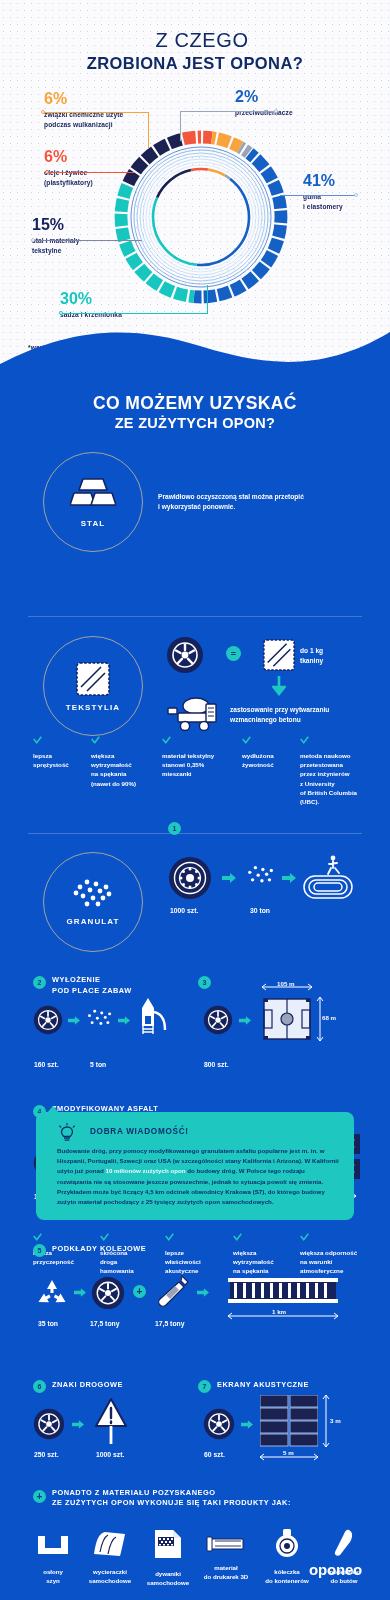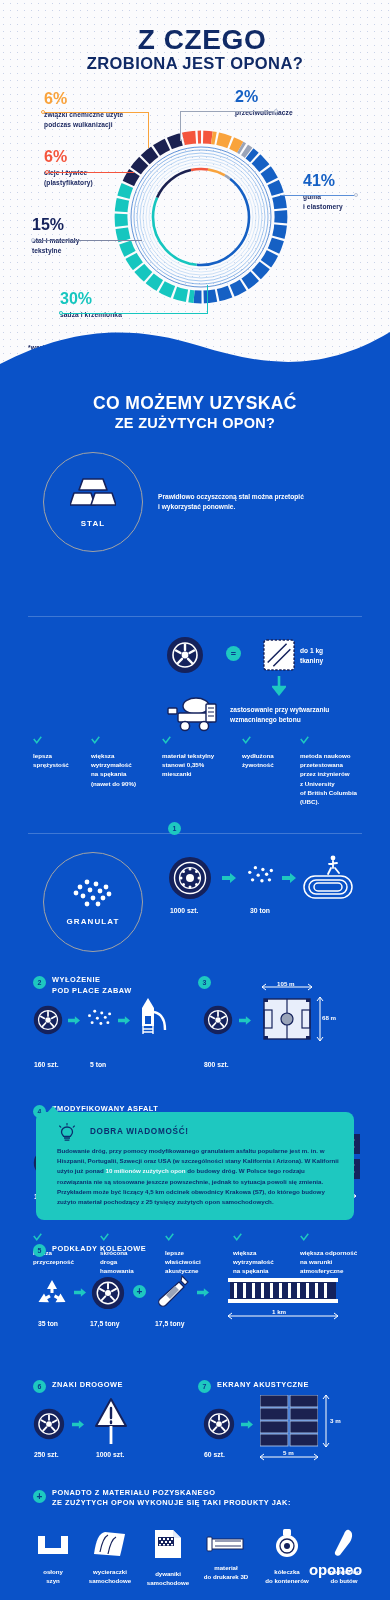--- a/index.html
+++ b/index.html
@@ -16,21 +16,21 @@
     position: absolute; top: 0; left: 0; width: 390px; height: 392px;
     background-color: #fbfbfd;
     background-image: radial-gradient(#c9d2e8 0.8px, transparent 0.9px);
     background-size: 7px 7px;
     overflow: hidden;
   }
   .top-wave { position: absolute; bottom: 0; left: 0; width: 390px; height: 90px; }
 
   .title-wrap { position: absolute; top: 28px; left: 0; width: 390px; text-align: center; }
   .title-1 {
-    font-size: 28px; font-weight: bold; color: #102a66;
+    font-size: 20px; font-weight: normal; color: #102a66;
     letter-spacing: 0.6px; line-height: 24px; padding-left: 14px;
   }
   .title-2 {
     font-size: 16.5px; font-weight: bold; color: #102a66;
     letter-spacing: 0.4px; line-height: 22px;
   }
 
   
   .tire-box { position: absolute; left: 106px; top: 122px; width: 190px; height: 190px; }
   .tire-box svg { display: block; }
@@ -246,20 +246,27 @@
       <path d="M4 16 h17 l4 12 H0 Z" fill="#fff" stroke="#15225c" stroke-width="1.6" stroke-linejoin="round"></path>
       <path d="M25 16 h17 l4 12 H21 Z" fill="#fff" stroke="#15225c" stroke-width="1.6" stroke-linejoin="round"></path>
     </svg>
     <div class="badge-label">STAL</div>
   </div>
   <div class="body-text" style="left:158px; top:112px; width:215px; white-space:pre-line">Prawidłowo oczyszczoną stal można przetopić
 i wykorzystać ponownie.</div>
 
   <div class="divider" style="top:236px"></div>
 
+  <div class="circle-badge" style="left:43px; top:256px; width:100px; height:100px;">
+    <svg width="36" height="36" viewBox="0 0 36 36">
+      <rect x="2" y="2" width="32" height="32" rx="3" fill="#fff" stroke="#15225c" stroke-width="1.6" stroke-dasharray="2.6 1.6"></rect>
+      <path d="M6 26 L26 6 M12 30 L30 12" stroke="#15225c" stroke-width="1.6" fill="none"></path>
+    </svg>
+    <div class="badge-label">TEKSTYLIA</div>
+  </div>
 
   <svg style="position:absolute; left:166px; top:256px;" width="38" height="38" viewBox="0 0 38 38">
     <circle cx="19" cy="19" r="18" fill="#15225c"></circle>
     <circle cx="19" cy="19" r="12" fill="none" stroke="#fff" stroke-width="1.6"></circle>
     <circle cx="19" cy="19" r="3.4" fill="#fff"></circle>
     <g stroke="#fff" stroke-width="2.4" stroke-linecap="round">
       <path d="M19 8.5 L19 14"></path>
         <path d="M28 14.5 L23.5 17"></path>
         <path d="M26 27 L22 22.8"></path>
       <path d="M12 27 L16 22.8"></path>

